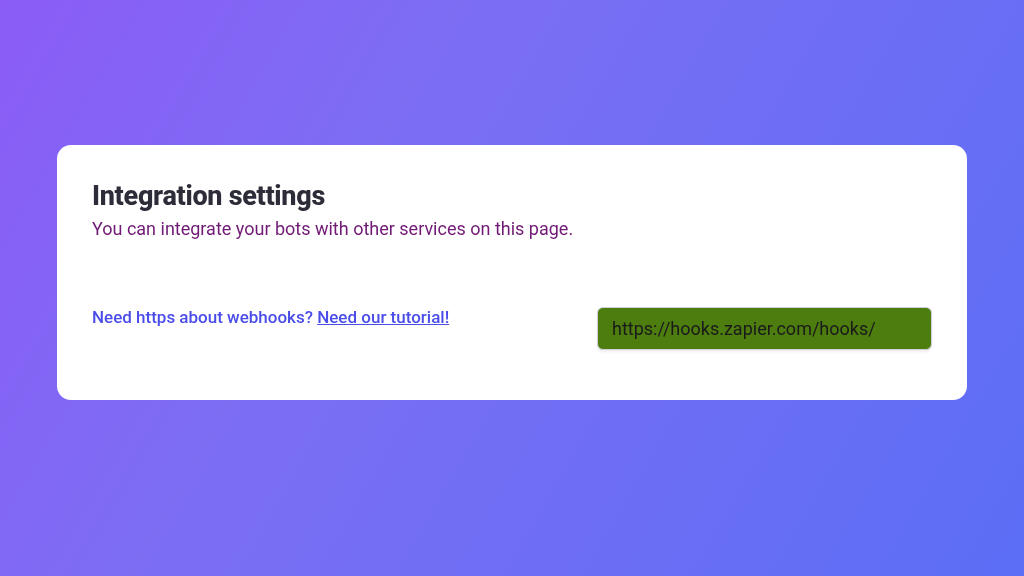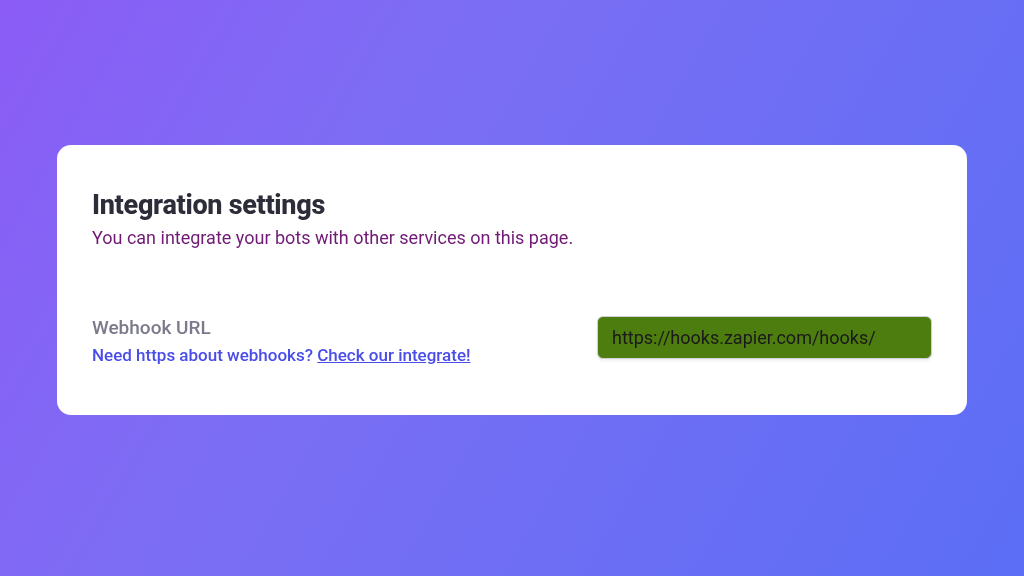--- a/index.html
+++ b/index.html
@@ -14,21 +14,21 @@
       font-family: -apple-system, BlinkMacSystemFont, "Segoe UI", Roboto, "Helvetica Neue", Arial, sans-serif;
       display: flex;
       align-items: flex-start;
       justify-content: center;
       padding-top: 145px;
     }
     .card {
       background: #ffffff;
       border-radius: 14px;
       width: 910px;
-      padding: 44px 35px 50px 35px;
+      padding: 35px 35px 50px 35px;
     }
     .title {
       font-size: 27px;
       font-weight: 800;
       color: #2d2d3a;
       letter-spacing: -0.3px;
       margin-bottom: 6px;
     }
     .subtitle {
       font-size: 18px;
@@ -81,22 +81,21 @@
   </style>
 </head>
 <body>
 
 <div class="card">
   <h1 class="title">Integration settings</h1>
   <p class="subtitle">You can integrate your bots with other services on this page.</p>
 
   <div class="form-row">
     <div class="form-label-col">
-      <div class="field-label">Webhook URL</div>
       <div class="help-text">
-        <span>Need https about webhooks? </span><a href="#" class="help-link">Check our integrate!</a>
+        <span>Need https about webhooks? </span><a href="#" class="help-link">Need our tutorial!</a>
       </div>
     </div>
     <div class="input-col">
       <input type="text" class="url-input" value="https://hooks.zapier.com/hooks/" style="">
     </div>
   </div>
 </div>
 
 </body></html>

